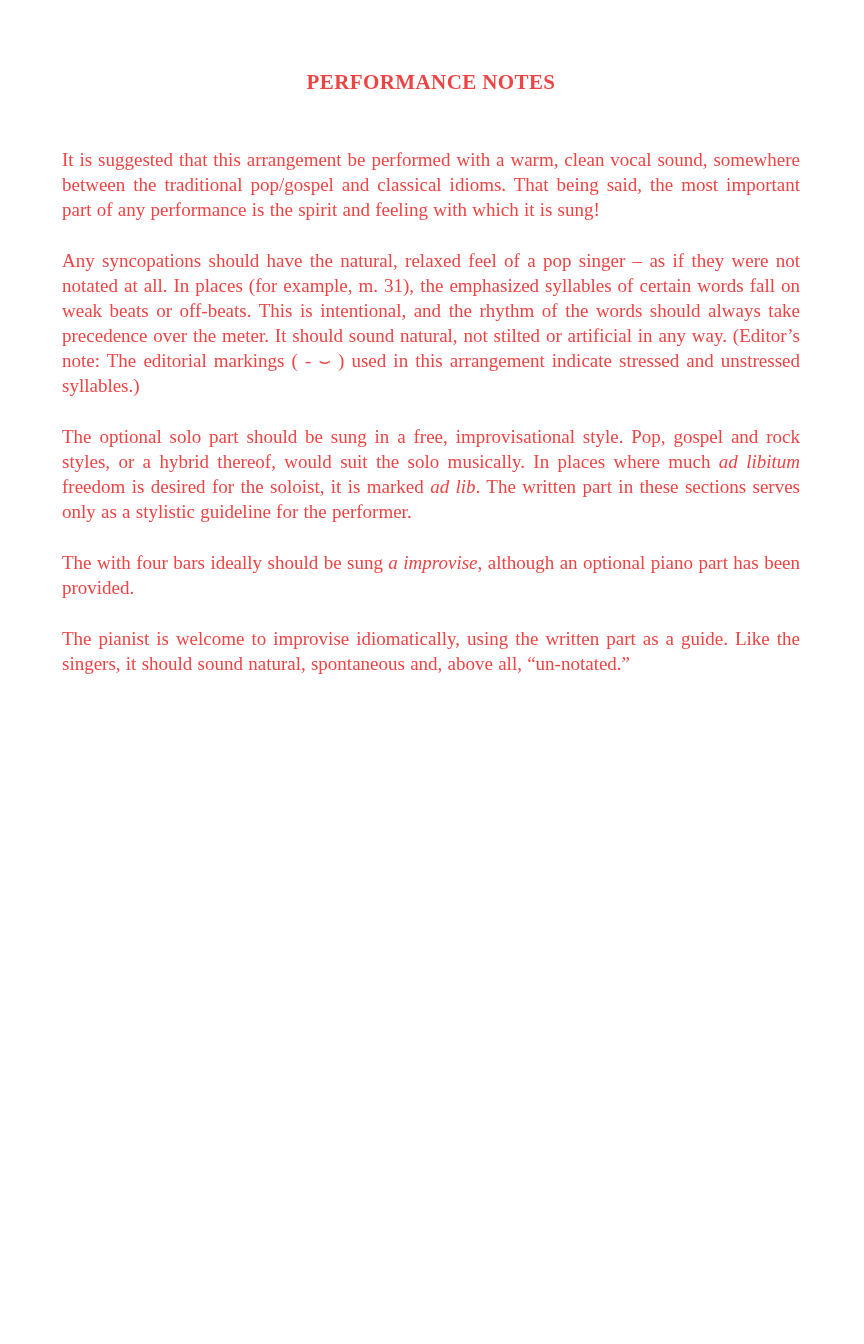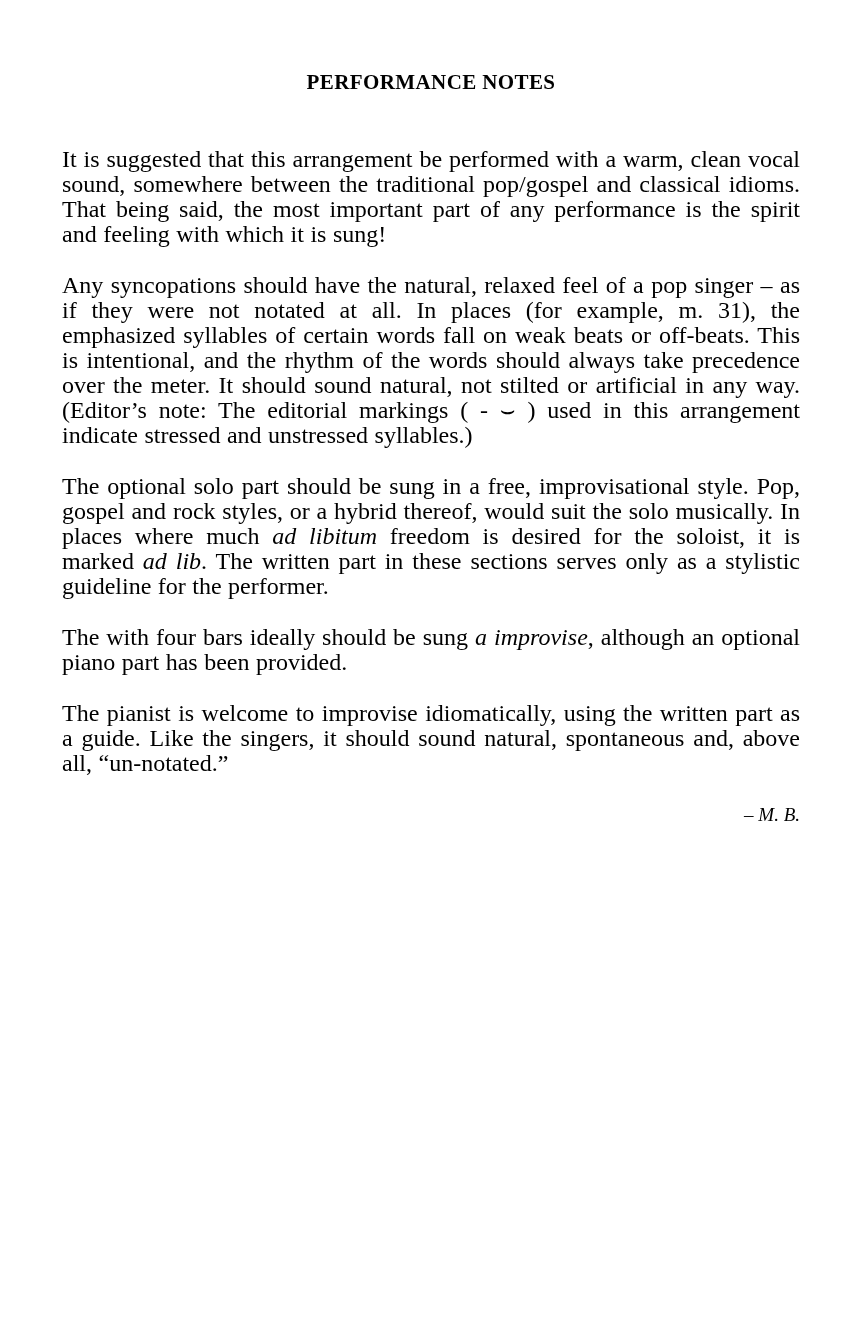--- a/index.html
+++ b/index.html
@@ -5,35 +5,35 @@
   html, body {
     margin: 0;
     padding: 0;
     background: #ffffff;
   }
   .page {
     position: relative;
     width: 864px;
     height: 1344px;
     background: #ffffff;
-    color: #000000;
+    color: #ef4444;
     font-family: "Liberation Serif", "DejaVu Serif", serif;
     box-sizing: border-box;
     padding: 70px 64px 0 62px;
     overflow: hidden;
   }
   .title {
     font-size: 21px;
     font-weight: bold;
     text-align: center;
     letter-spacing: 0.4px;
     margin: 0 0 52px 0;
   }
   .body-text p.para {
-    font-size: 24px;
+    font-size: 19px;
     line-height: 25px;
     text-align: justify;
     margin: 0 0 26px 0;
     word-spacing: 0.5px;
   }
   .body-text p.para em {
     font-style: italic;
   }
   .signature {
     font-size: 19px;
@@ -53,15 +53,14 @@
     <p class="para"><span>It is suggested that this arrangement be performed with a warm, clean vocal sound, somewhere between the traditional pop/gospel and classical idioms. That being said, the most important part of any performance is the spirit and feeling with which it is sung!</span></p>
 
     <p class="para"><span>Any syncopations should have the natural, relaxed feel of a pop singer – as if they were not notated at all. In places (for example, m. 31), the emphasized syllables of certain words fall on weak beats or off-beats. This is intentional, and the rhythm of the words should always take precedence over the meter. It should sound natural, not stilted or artificial in any way. (Editor’s note: The editorial markings ( - ⌣ ) used in this arrangement indicate stressed and unstressed syllables.)</span></p>
 
     <p class="para"><span>The optional solo part should be sung in a free, improvisational style. Pop, gospel and rock styles, or a hybrid thereof, would suit the solo musically. In places where much </span><em>ad libitum</em><span> freedom is desired for the soloist, it is marked </span><em>ad lib</em><span>. The written part in these sections serves only as a stylistic guideline for the performer.</span></p>
 
     <p class="para"><span>The with four bars ideally should be sung </span><em>a improvise</em><span>, although an optional piano part has been provided.</span></p>
 
     <p class="para"><span>The pianist is welcome to improvise idiomatically, using the written part as a guide. Like the singers, it should sound natural, spontaneous and, above all, “un-notated.”</span></p>
 
-    <p class="signature">– M. B.</p>
   </div>
 </div>
 
 </body></html>

